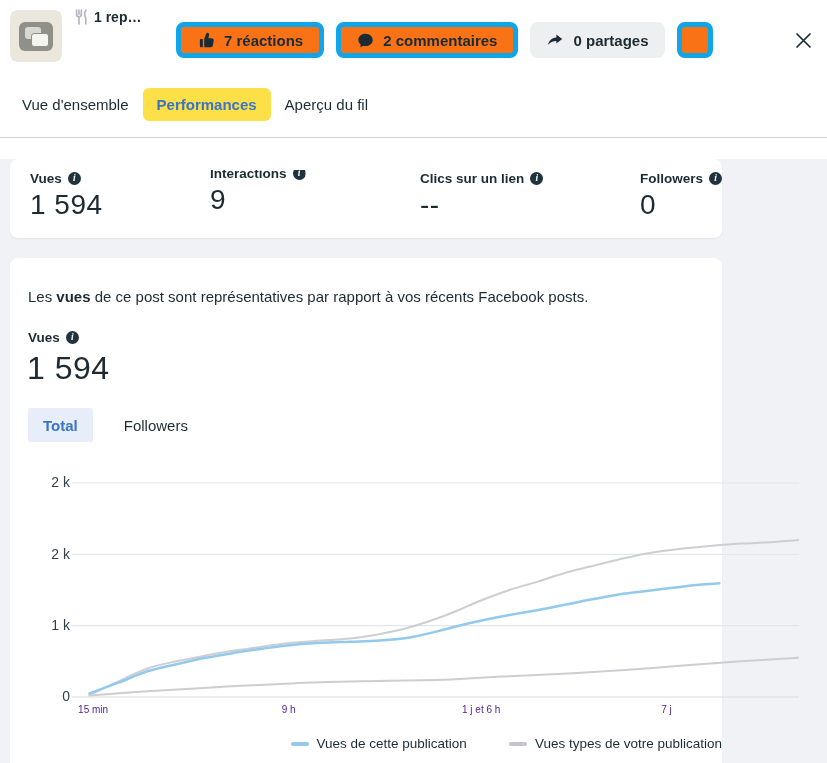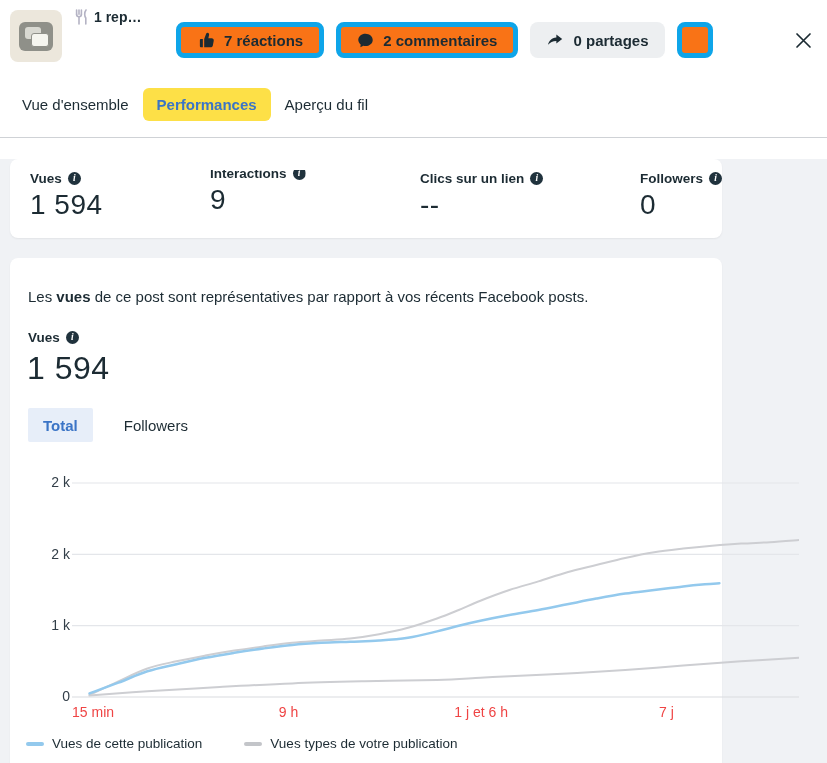--- a/index.html
+++ b/index.html
@@ -47,22 +47,22 @@
   .metric-lbl { position:absolute; left:18px; top:72px; display:flex; align-items:center; gap:6px; font-size:13.5px; font-weight:bold; }
   .metric-val { position:absolute; left:17px; top:92px; font-size:32px; font-weight:300; letter-spacing:.5px; }
   .toggle-row { position:absolute; left:18px; top:150px; display:flex; align-items:center; gap:16px; }
   .toggle { height:34px; display:flex; align-items:center; padding:0 15px; border-radius:2px; font-size:15px; color:#1c2b33; cursor:pointer; }
   .toggle.active { background:#e7eef9; color:#3b74c6; font-weight:bold; }
 
   
   .chart { position:absolute; left:18px; top:212px; width:771px; height:252px; }
   .chart svg { position:absolute; left:0; top:0; }
   .ytick { position:absolute; left:0; width:42px; text-align:right; font-size:14px; color:#323e48; }
-  .xtick { position:absolute; transform:translateX(-50%); font-size:14px; color:#ef4444; white-space:nowrap; top:234px; }
-  .legend { position:absolute; left:0; right:0; top:478px; display:flex; justify-content:flex-start; gap:42px;margin-left:16px; }
+  .xtick { position:absolute; transform:translateX(-50%); font-size:10px; color:#4c1d95; white-space:nowrap; top:234px; }
+  .legend { position:absolute; left:0; right:0; top:478px; display:flex; justify-content:flex-end; gap:42px;margin-left:16px; }
   .legend-item { display:flex; align-items:center; gap:8px; font-size:13.5px; color:#1c2b33; }
   .legend-dash { width:18px; height:4px; border-radius:2px; }
 
   .ico { display:block; }
 </style>
 </head>
 <body>
 
 <div id="app">
 

